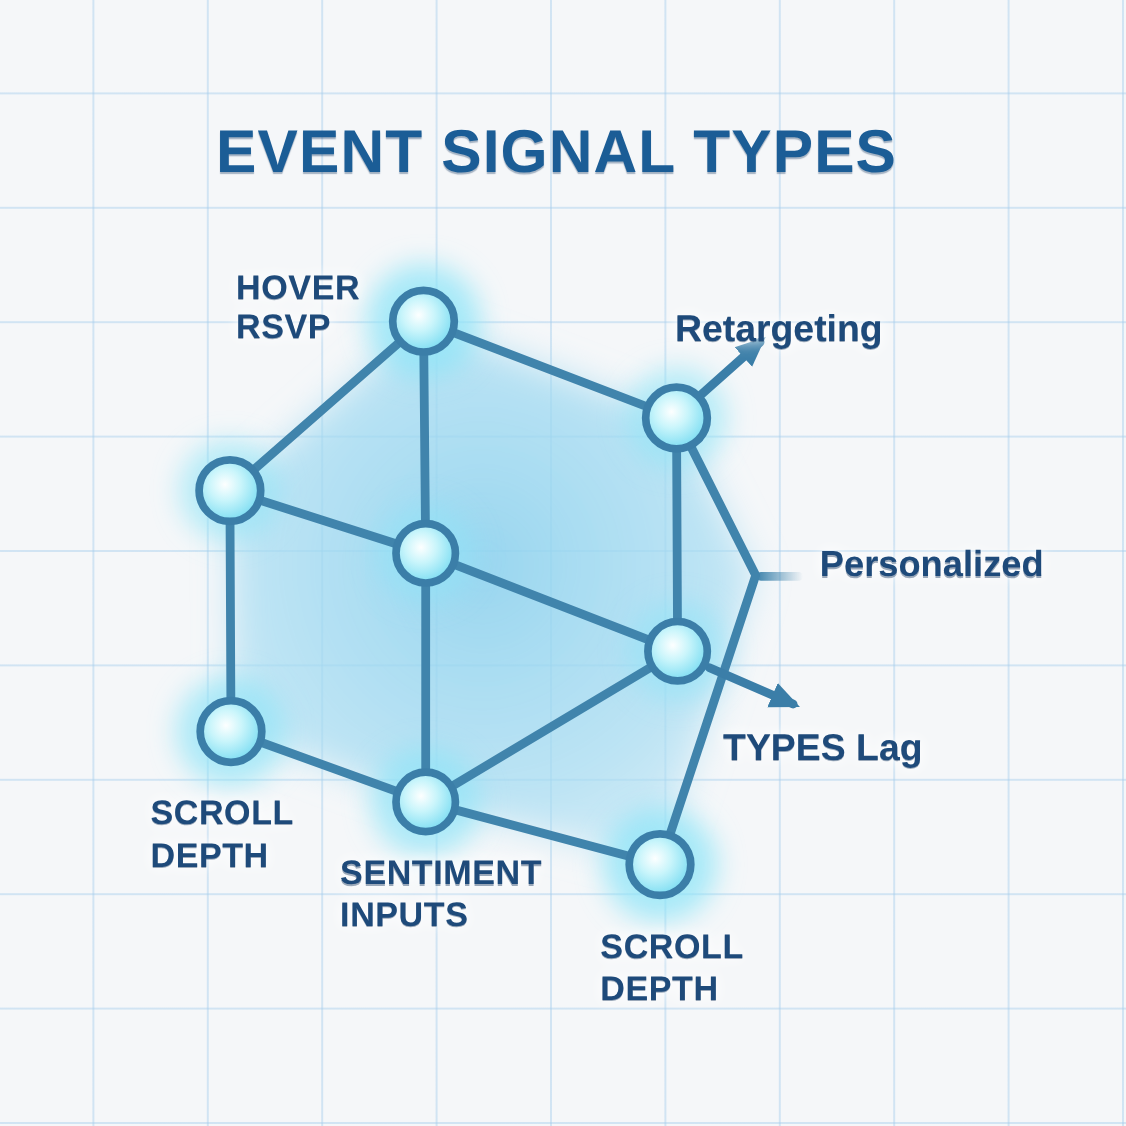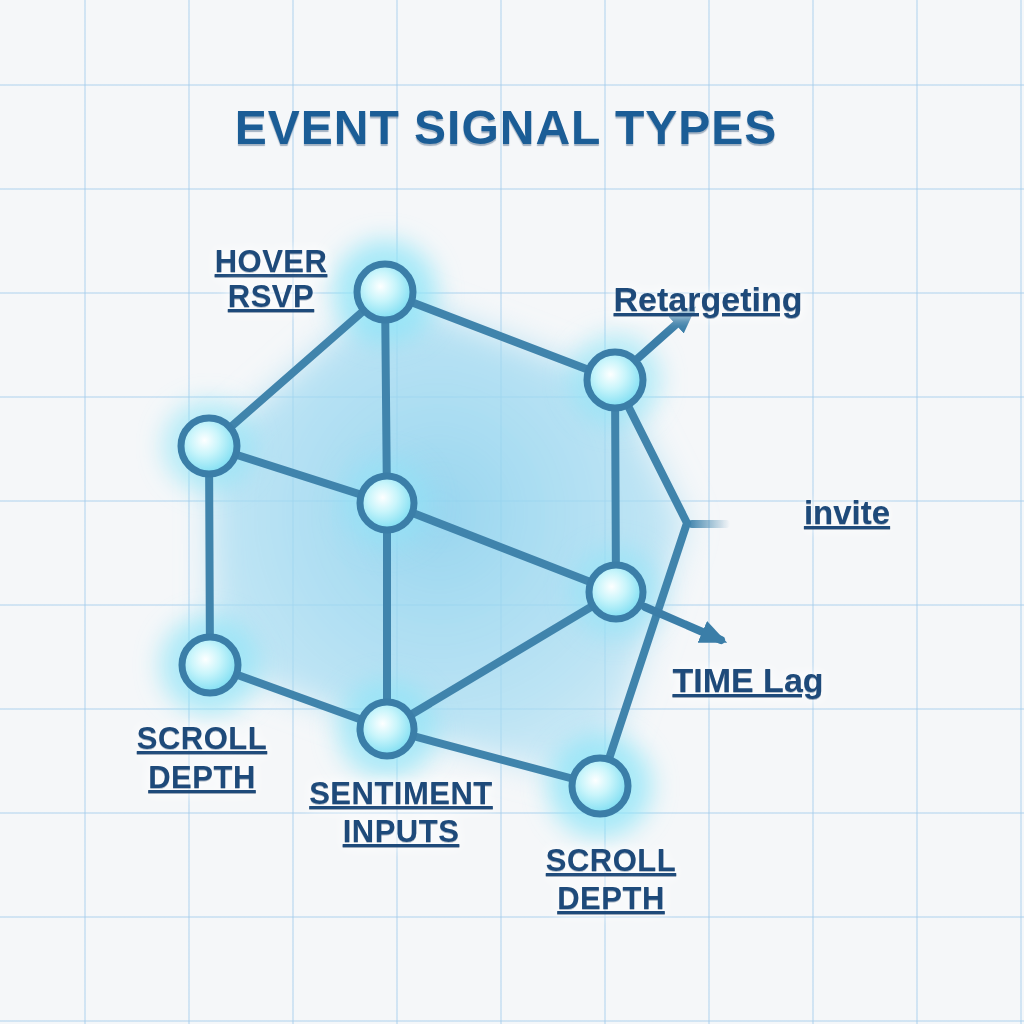--- a/index.html
+++ b/index.html
@@ -12,29 +12,28 @@
     background-color:#f5f7f9;
     background-image:
       linear-gradient(to right, rgba(165,205,236,0.45) 2px, transparent 2px),
       linear-gradient(to bottom, rgba(165,205,236,0.45) 2px, transparent 2px);
     background-size:104px 104px;
     background-position:84px 84px;
   }
   svg.net{position:absolute;left:0;top:0;}
   .title{
     position:absolute;left:506px;top:68px;transform:translateX(-50%);
-    font-size:48px;font-weight:bold;letter-spacing:1px;white-space:nowrap;
+    font-size:55px;font-weight:bold;letter-spacing:1px;white-space:nowrap;
     color:#1b5d96;
     text-shadow:0 2px 1px rgba(12,50,92,0.35);
   }
   .lbl{
     position:absolute;transform:translateX(-50%);
-    text-align:center;color:#1e4a7a;font-weight:bold;white-space:nowrap;
+    text-align:left;color:#1e4a7a;font-weight:bold;white-space:nowrap;
     text-shadow:0 1px 0 rgba(12,44,84,0.4), 0 0 10px rgba(255,255,255,0.95), 0 0 18px rgba(255,255,255,0.8);
-    text-decoration:underline;
   }
   .lbl .ln{display:block;}
   .caps{letter-spacing:0.5px;}
   .lbl-hover-time{left:271px;top:244px;font-size:31px;line-height:35px;}
   .lbl-retargeting{left:708px;top:252px;font-size:34px;line-height:36px;margin-top:29px;}
   .lbl-no-shows{left:162px;top:486px;font-size:31px;line-height:34px;}
   .lbl-personalized{left:847px;top:492px;font-size:33px;line-height:42px;}
   .lbl-rsvp{left:748px;top:662px;font-size:34px;line-height:36px;}
   .lbl-scroll-left{left:202px;top:719px;font-size:31px;line-height:39px;}
   .lbl-sentiment{left:389px;top:775px;font-size:31px;line-height:38px;margin-left:12px;}
@@ -125,25 +124,25 @@
     <span class="ln">HOVER</span>
     <span class="ln">RSVP</span>
   </div>
 
   <div class="lbl lbl-retargeting">
     <span class="ln">Retargeting</span>
   </div>
 
 
   <div class="lbl lbl-personalized">
-    <span class="ln">invite</span>
+    <span class="ln">Personalized</span>
   </div>
 
   <div class="lbl lbl-rsvp">
-    <span class="ln">TIME Lag</span>
+    <span class="ln">TYPES Lag</span>
   </div>
 
   <div class="lbl caps lbl-scroll-left">
     <span class="ln">SCROLL</span>
     <span class="ln">DEPTH</span>
   </div>
 
   <div class="lbl caps lbl-sentiment">
     <span class="ln">SENTIMENT</span>
     <span class="ln">INPUTS</span>

